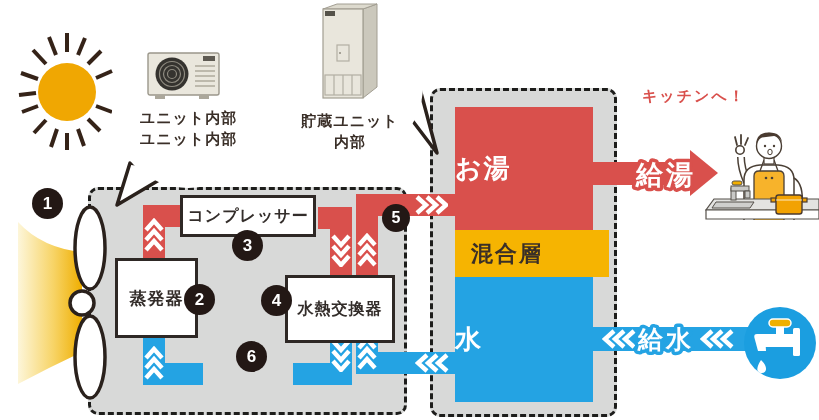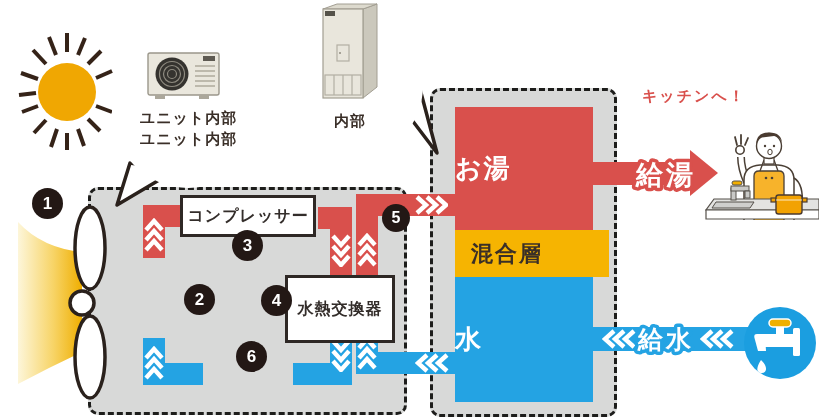--- a/index.html
+++ b/index.html
@@ -176,20 +176,23 @@
   <div class="layer mixed" style="left:455px;top:230px;width:138px;height:47px;padding-left:16px;">
       <span>混合層</span>
     </div>
   <div class="layer cold" style="left:455px;top:277px;width:138px;height:125px;">
       <span>水</span>
     </div>
 
   <div class="cbox" style="left:180px;top:195px;width:136px;height:42px;">
       <span>コンプレッサー</span>
     </div>
+  <div class="cbox" style="left:115px;top:258px;width:83px;height:80px;font-size:17px;">
+      <span>蒸発器</span>
+    </div>
   <div class="cbox" style="left:285px;top:275px;width:110px;height:68px;">
       <span>水熱交換器</span>
     </div>
 
   <div class="step" style="left:32px;top:188px;">
       <span>1</span>
     </div>
   <div class="step" style="left:184px;top:284px;">
       <span>2</span>
     </div>
@@ -236,20 +239,21 @@
       <line x1="48" y1="26" x2="68" y2="26"></line>
         <line x1="48" y1="31" x2="68" y2="31"></line>
       <line x1="48" y1="36" x2="68" y2="36"></line>
     </g>
     <rect x="8" y="45" width="10" height="4" fill="#aba79b"></rect>
     <rect x="52" y="45" width="10" height="4" fill="#aba79b"></rect>
   </svg>
 
   <div class="bubble" style="left:277px;top:13px;width:146px;height:146px;">
     <div class="bubble-text" style="top:97px;">
+      <div>貯蔵ユニット</div>
       <div>内部</div>
     </div>
   </div>
   <svg class="abs" style="left:317px;top:1px" width="66" height="110" viewBox="0 0 66 110">
     <polygon points="46,8 60,3 60,86 46,97" fill="#cbc8bc" stroke="#a29e92" stroke-width="1"></polygon>
     <polygon points="6,8 20,3 60,3 46,8" fill="#dddace" stroke="#a29e92" stroke-width="1"></polygon>
     <rect x="6" y="8" width="40" height="89" fill="#e9e6dc" stroke="#a29e92" stroke-width="1.2"></rect>
     <rect x="8" y="10" width="10" height="5" fill="#55524a"></rect>
     <rect x="20" y="44" width="12" height="16" fill="none" stroke="#b3afa3" stroke-width="1.2"></rect>
     <circle cx="23" cy="52" r="1" fill="#8f8b80"></circle>

